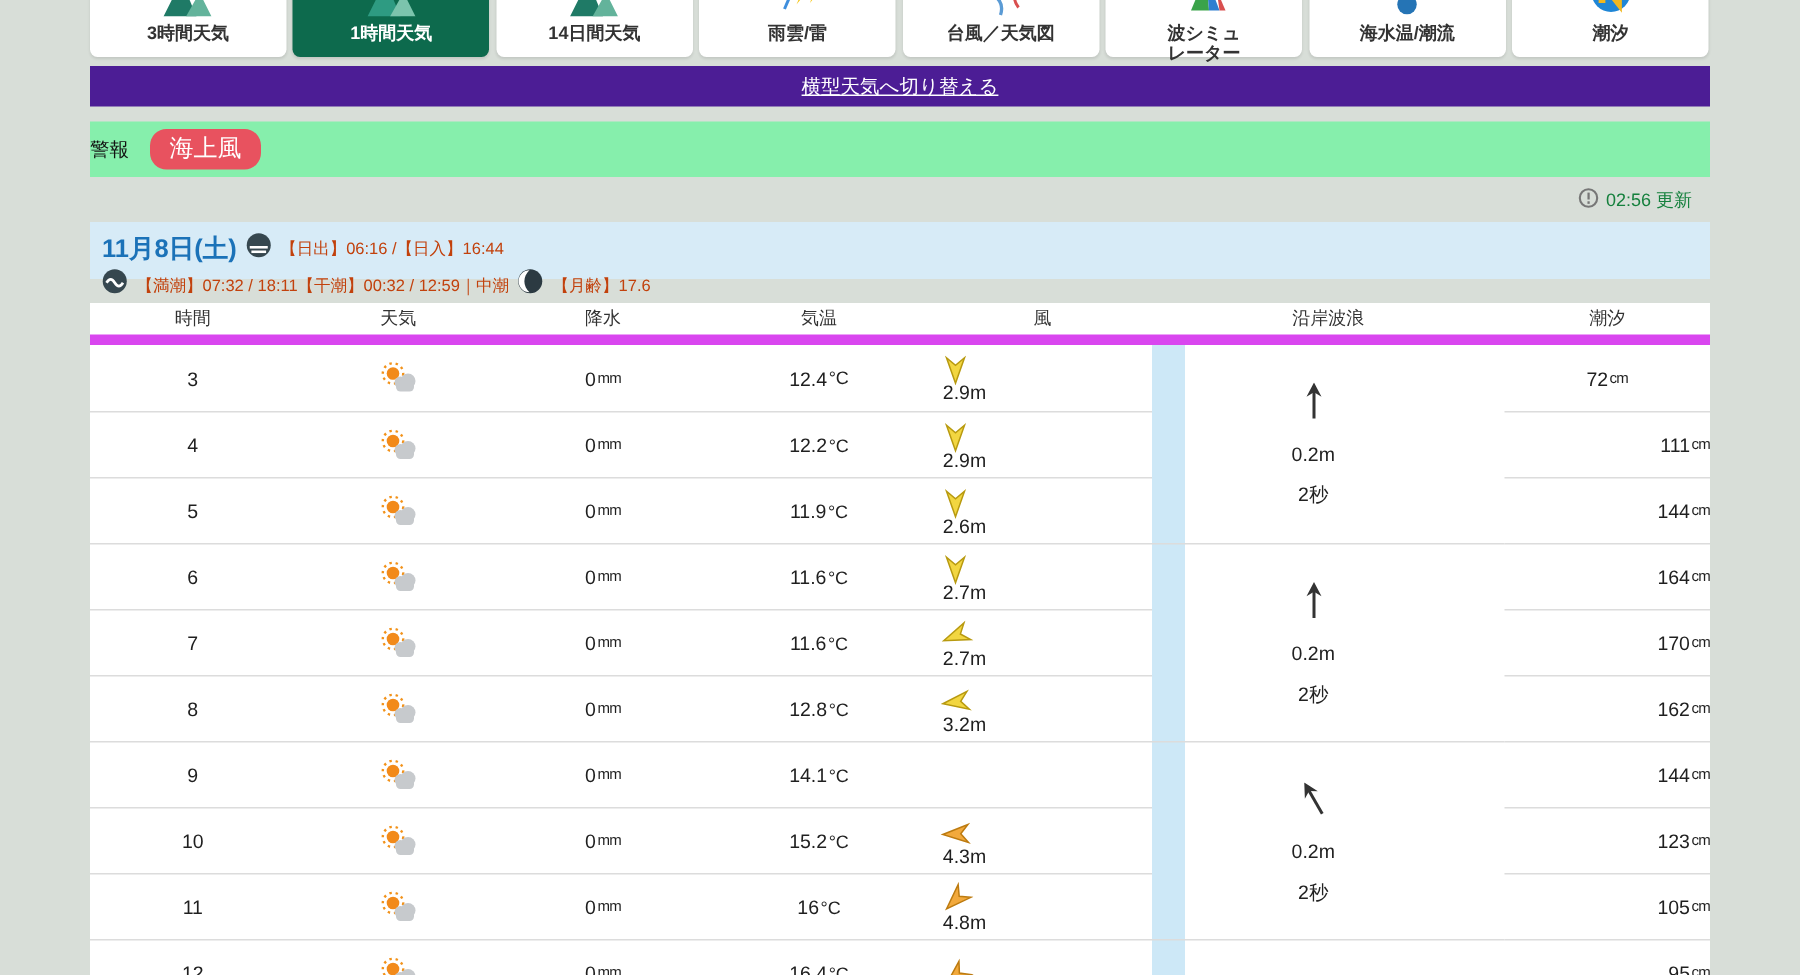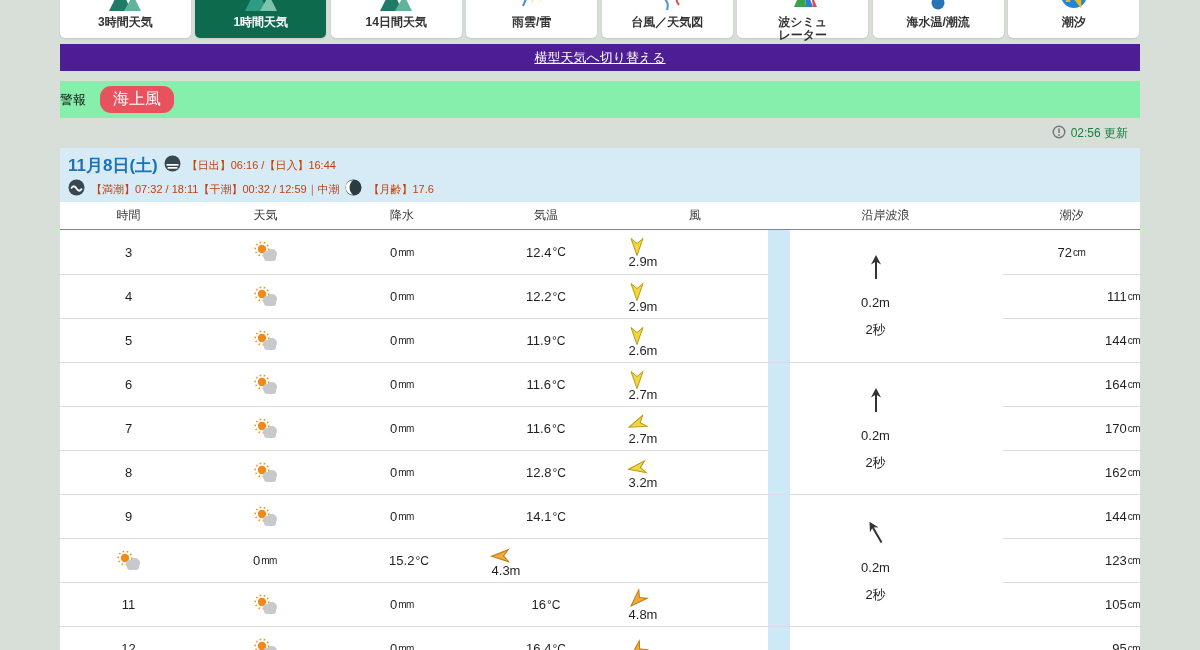--- a/index.html
+++ b/index.html
@@ -21,30 +21,30 @@
 
   
   .alert-bar { position:absolute; left:60px; top:81px; width:1080px; height:37px; background:#86efac; display:flex; align-items:center; }
   .alert-label { font-size:13px; color:#111; }
   .alert-badge { margin-left:14px; color:#fff; font-size:16px; padding:3px 13px; border-radius:11px; cursor:pointer; }
 
   
   .update-line { position:absolute; right:72px; top:125px; display:flex; align-items:flex-start; gap:5px; color:#15803d; font-size:12px; }
 
   
-  .date-header { position:absolute; left:60px; top:148px; width:1080px; height:54px; padding:6px 8px 0 8px; }
+  .date-header { position:absolute; left:60px; top:148px; width:1080px; height:38px; padding:6px 8px 0 8px; }
   .dh-line { display:flex; align-items:center; gap:6px; }
   .dh-line + .dh-line { margin-top:2px; }
   .dh-title { font-size:17px; font-weight:bold; }
   .dh-text { font-size:11px; color:#c2410c;text-align:center; }
   .dh-icon { flex:0 0 auto; display:block; }
 
   
   .wx-table { position:absolute; left:60px; top:202px; width:1080px; height:468px; background:#fff; }
-  .thead { height:28px; display:flex; align-items:center; border-bottom:1px solid #d946ef; font-size:12px; color:#333; }
+  .thead { height:28px; display:flex; align-items:center; border-bottom:7px solid #d946ef; font-size:12px; color:#333; }
   .th { text-align:center; }
   .th.c0{width:137px}.th.c1{width:137px}.th.c2{width:136px}.th.c3{width:152px}.th.c4{width:146px}.th.c5{width:235px}.th.c6{width:137px}
 
   .trow { display:flex; height:44px; }
   .left5 { display:flex; width:708px; }
   .trow + .trow .left5 { border-top:1px solid #dcdcdc; }
   .cell { display:flex; align-items:center; justify-content:center; font-size:13px; }
   .c-time{width:137px} .c-wx{width:137px} .c-pr{width:136px} .c-tp{width:152px}
   .c-wd{width:146px; flex-direction:column; padding-right:116px;}
   .wavegap { width:235px; }
@@ -481,20 +481,21 @@
       </div>
       <div class="wavegap"></div>
       <div class="cell c-tide">
           <span>144</span>
           <span class="unit">cm</span>
         </div>
     </div>
 
     <div class="trow">
       <div class="left5">
+        <div class="cell c-time">10</div>
         <div class="cell c-wx">
             <svg width="28" height="22" viewBox="0 0 28 22">
               <circle cx="10" cy="8" r="4.2" fill="#f28a1a"></circle>
               <circle cx="10" cy="8" r="6.8" fill="none" stroke="#f2921a" stroke-width="1.6" stroke-dasharray="1.6 2.6"></circle>
               <g fill="#c7cacd">
                 <circle cx="15" cy="14" r="4"></circle>
                 <circle cx="20" cy="13" r="5"></circle>
                 <rect x="12" y="13" width="12" height="7" rx="3"></rect>
               </g>
             </svg>

